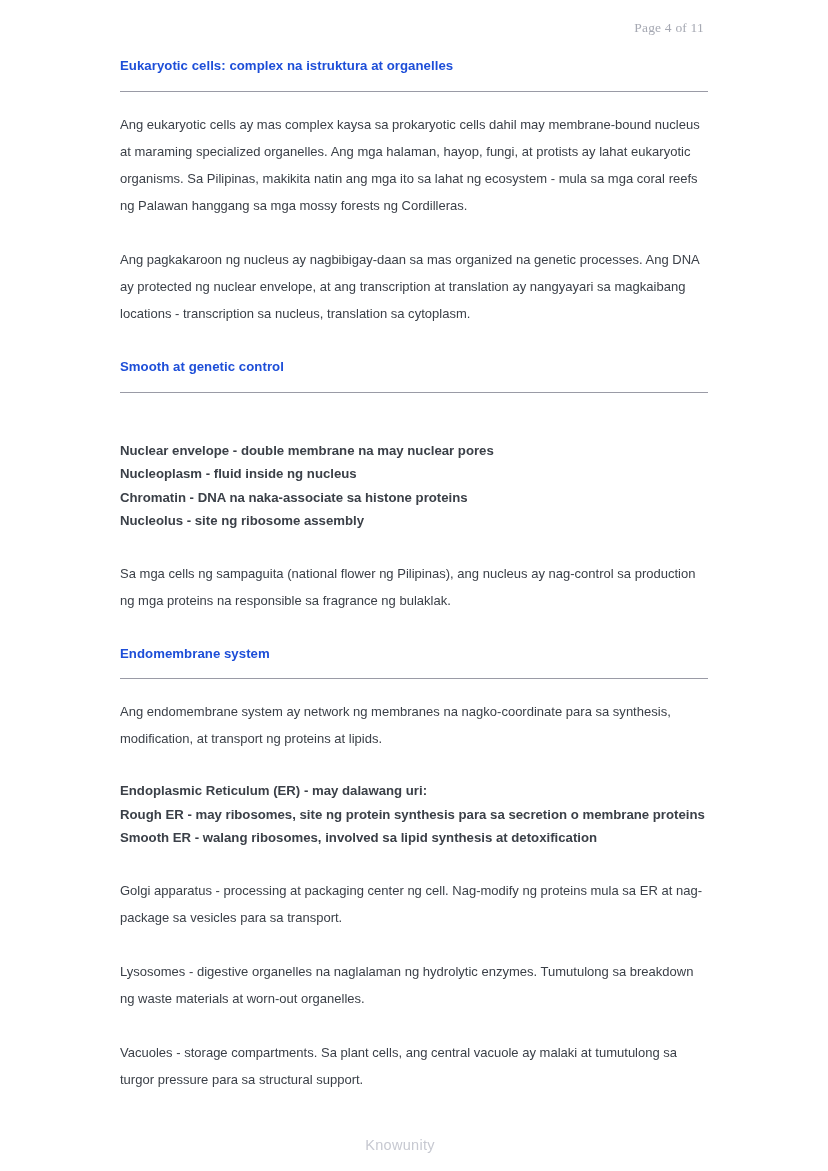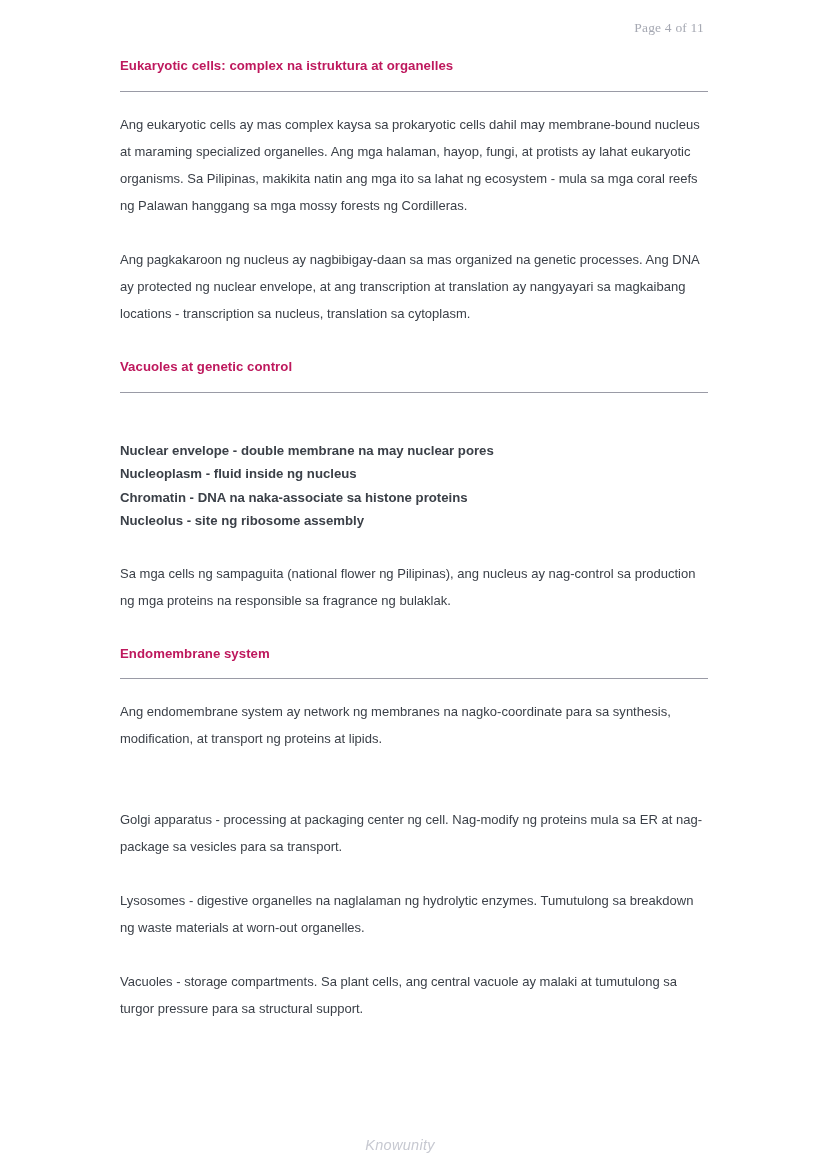--- a/index.html
+++ b/index.html
@@ -42,21 +42,21 @@
     position: absolute;
     left: 120px;
     top: 57px;
     width: 588px;
   }
 
   h2.section-title {
     margin: 0;
     font-size: 13.2px;
     font-weight: bold;
-    color: #be185d;
+    color: #1d4ed8;
     letter-spacing: 0.05px;
     line-height: 1.35;
   }
 
   .rule {
     height: 1px;
     background: #9a9ba6;
     margin-top: 16px;
     width: 100%;
   }
@@ -90,21 +90,20 @@
   
   .footer {
     position: absolute;
     left: 0;
     right: 0;
     bottom: 18px;
     text-align: center;
     font-size: 14.5px;
     color: #c7c9d1;
     letter-spacing: 0.3px;
-    font-style: italic;
   }
 </style>
 </head>
 <body>
 
 <div class="page">
 
   <div class="page-header">Page 4 of 11</div>
 
   <div class="content">
@@ -114,21 +113,21 @@
       <div class="rule"></div>
       <div class="after-rule"></div>
       <p class="body-text">Ang eukaryotic cells ay mas complex kaysa sa prokaryotic cells dahil may membrane-bound nucleus at maraming specialized organelles. Ang mga halaman, hayop, fungi, at protists ay lahat eukaryotic organisms. Sa Pilipinas, makikita natin ang mga ito sa lahat ng ecosystem - mula sa mga coral reefs ng Palawan hanggang sa mga mossy forests ng Cordilleras.</p>
       <div class="para-gap"></div>
       <p class="body-text">Ang pagkakaroon ng nucleus ay nagbibigay-daan sa mas organized na genetic processes. Ang DNA ay protected ng nuclear envelope, at ang transcription at translation ay nangyayari sa magkaibang locations - transcription sa nucleus, translation sa cytoplasm.</p>
     </div>
 
     <div class="before-heading"></div>
 
     <div class="section-block">
-      <h2 class="section-title">Vacuoles at genetic control</h2>
+      <h2 class="section-title">Smooth at genetic control</h2>
       <div class="rule"></div>
       <div class="after-rule"></div>
       <div class="para-gap"></div>
       <ul class="plain-list">
         <li>Nuclear envelope - double membrane na may nuclear pores</li>
         <li>Nucleoplasm - fluid inside ng nucleus</li>
         <li>Chromatin - DNA na naka-associate sa histone proteins</li>
         <li>Nucleolus - site ng ribosome assembly</li>
       </ul>
       <div class="para-gap"></div>
@@ -136,20 +135,25 @@
     </div>
 
     <div class="before-heading"></div>
 
     <div class="section-block">
       <h2 class="section-title">Endomembrane system</h2>
       <div class="rule"></div>
       <div class="after-rule"></div>
       <p class="body-text">Ang endomembrane system ay network ng membranes na nagko-coordinate para sa synthesis, modification, at transport ng proteins at lipids.</p>
       <div class="para-gap"></div>
+      <ul class="plain-list">
+        <li>Endoplasmic Reticulum (ER) - may dalawang uri:</li>
+        <li>Rough ER - may ribosomes, site ng protein synthesis para sa secretion o membrane proteins</li>
+        <li>Smooth ER - walang ribosomes, involved sa lipid synthesis at detoxification</li>
+      </ul>
       <div class="para-gap"></div>
       <p class="body-text">Golgi apparatus - processing at packaging center ng cell. Nag-modify ng proteins mula sa ER at nag-package sa vesicles para sa transport.</p>
       <div class="para-gap"></div>
       <p class="body-text">Lysosomes - digestive organelles na naglalaman ng hydrolytic enzymes. Tumutulong sa breakdown ng waste materials at worn-out organelles.</p>
       <div class="para-gap"></div>
       <p class="body-text">Vacuoles - storage compartments. Sa plant cells, ang central vacuole ay malaki at tumutulong sa turgor pressure para sa structural support.</p>
     </div>
 
   </div>
 

